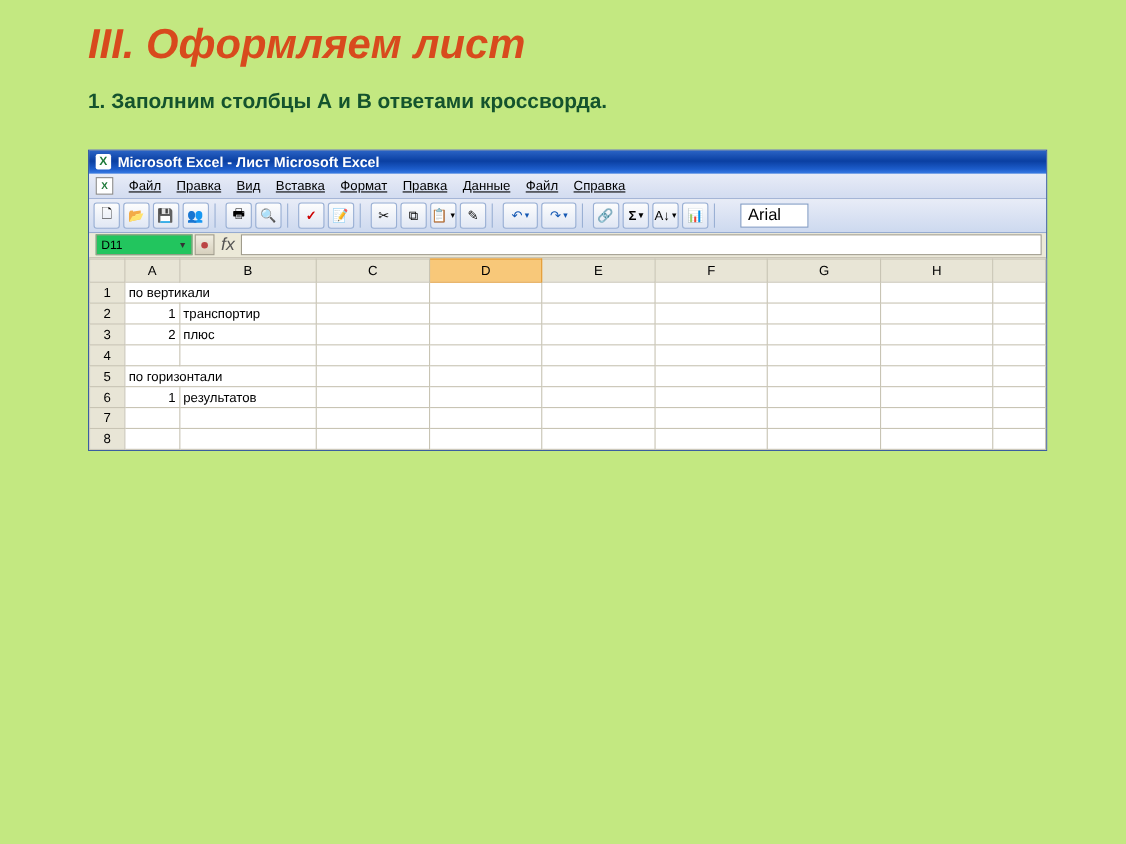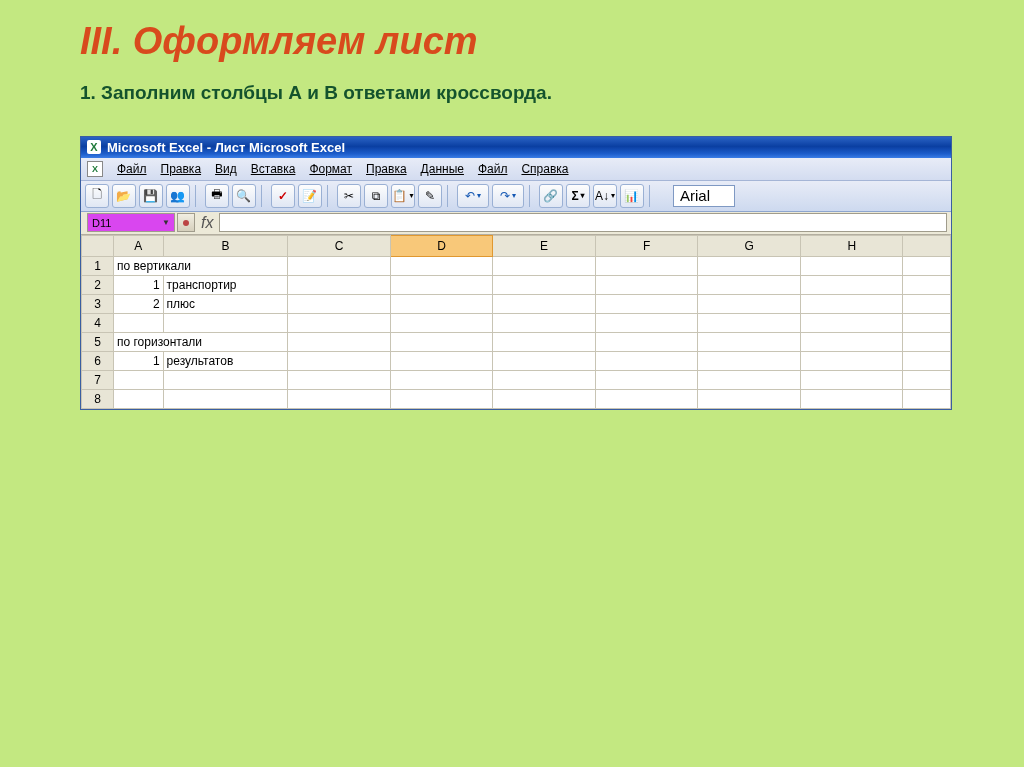--- a/index.html
+++ b/index.html
@@ -97,21 +97,21 @@
     min-width:50px;
   }
 
   .formula-row {
     background:#ece9d8;
     display:flex;align-items:center;
     border-bottom:1px solid #b3aea0;
     height:22px;
   }
   .namebox {
-    width:78px;background:#d946ef;border:1px solid #a09c8c;
+    width:78px;background:#22c55e;border:1px solid #a09c8c;
     height:17px;margin:2px 0 2px 6px;padding:0 4px;
     display:flex;align-items:center;justify-content:space-between;
     font-size:11px;
   }
   .namebox .ddarrow{font-size:8px;color:#333;}
   .nb-btn{width:16px;height:17px;background:linear-gradient(to bottom,#f1eee2,#d6d0bd);border:1px solid #a09c8c;margin:2px 0 2px 2px;display:flex;align-items:center;justify-content:center;}
   .nb-btn svg{display:block;}
   .fx-label{font-style:italic;font-size:16px;margin:0 6px;color:#555;}
   .formula-edit{flex:1;background:#fff;border:1px solid #a09c8c;height:17px;margin:2px 4px 2px 0;}
 

